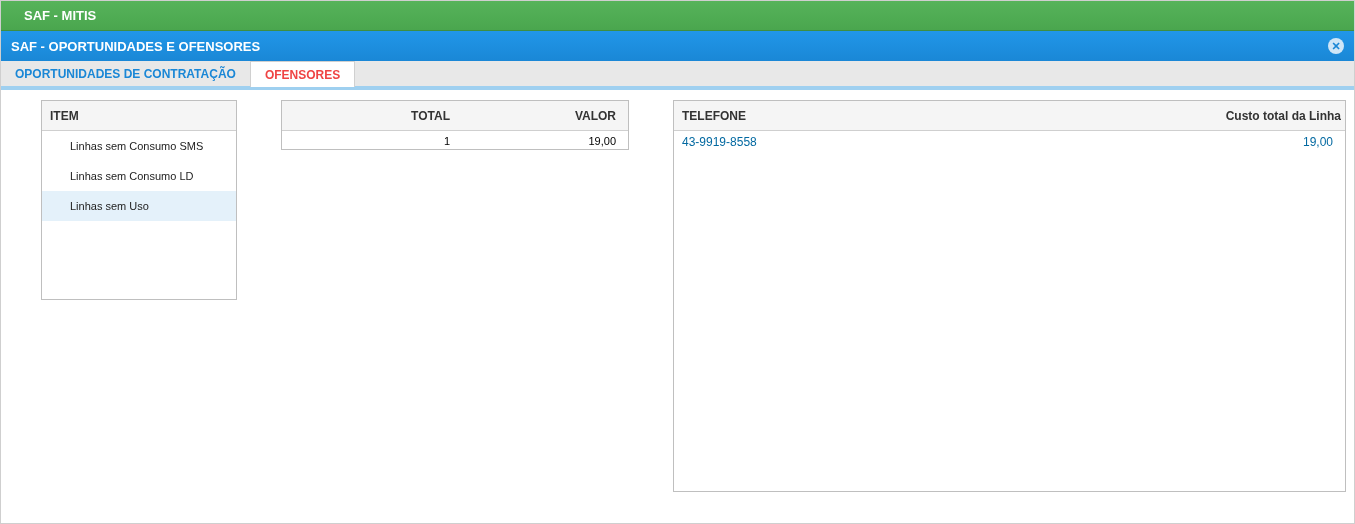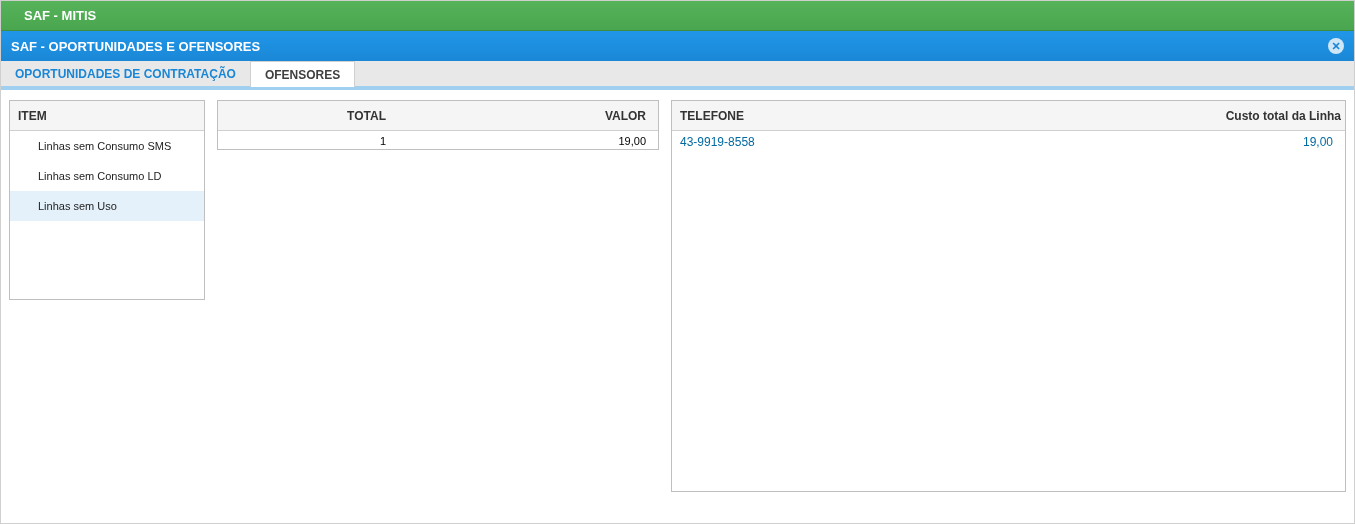--- a/index.html
+++ b/index.html
@@ -56,42 +56,43 @@
     font-weight: bold;
     font-size: 12px;
     cursor: pointer;
   }
   .tab.inactive {
     color: #1a87d6;
     background: transparent;
     border-radius: 9px;
   }
   .tab.active {
-    color: #404040;
+    color: #ef4444;
     background: #ffffff;
     border-top: 1px solid #d0d0d0;
     border-left: 1px solid #d0d0d0;
     border-right: 1px solid #d0d0d0;
     margin-bottom: -1px;
   }
   .content {
     display: flex;
     gap: 12px;
     padding: 10px 8px;
   }
   .panel {
     border: 1px solid #bfbfbf;
     background: #ffffff;
+    margin-left: 32px;
   }
   .panel-items {
     width: 196px;
     height: 200px;
   }
   .panel-totals {
-    width: 442px;
+    width: 348px;
     height: 50px;
   }
   .panel-phones {
     flex: 1;
     height: 392px;
   }
   .header-row {
     display: flex;
     background: #f5f5f5;
     border-bottom: 1px solid #cfcfcf;

